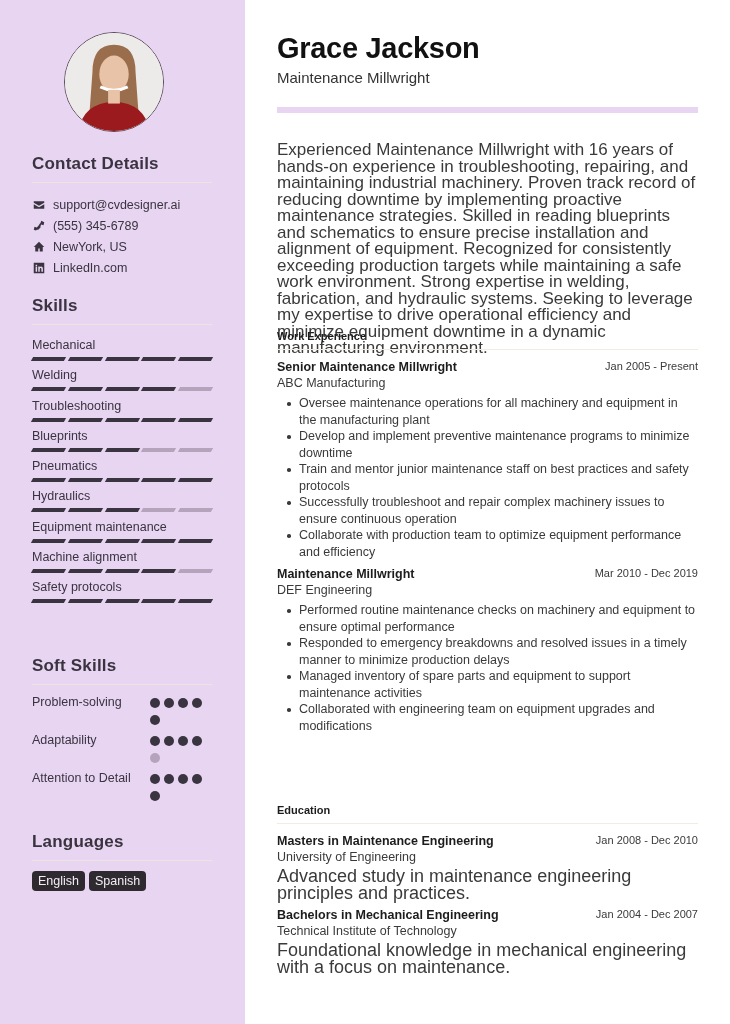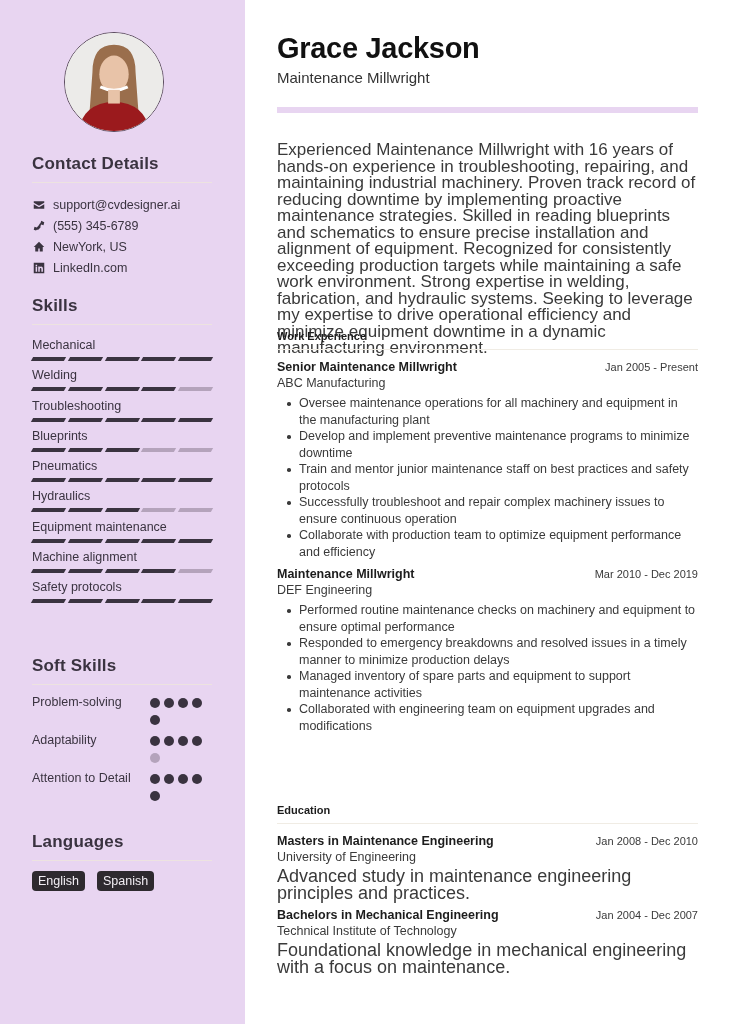--- a/index.html
+++ b/index.html
@@ -28,32 +28,32 @@
   .skill-bars { display: flex; gap: 4px; margin-top: 4px; }
   .bar { width: 33px; height: 4px; background: #3a3340; transform: skewX(-30deg); }
   .bar.off { background: #b4a3bb; }
 
   .soft-row { display: flex; font-size: 12.5px; color: #3a3340; }
   .soft-label { width: 118px; line-height: 17px; }
   .dots { width: 56px; display: flex; flex-wrap: wrap; gap: 0 4px; padding-top: 4px; align-content: flex-start; }
   .dot { width: 10px; height: 10px; border-radius: 50%; background: #3a3340; margin-bottom: 7px; }
   .dot.off { background: #b4a3bb; }
 
-  .lang-list { display: flex; gap: 12px; margin-top: 10px; }
+  .lang-list { display: flex; gap: 4px; margin-top: 10px; }
   .lang { background: #2e2a2f; color: #f2eef4; font-size: 12.5px; padding: 3px 6px; border-radius: 4px; }
 
   
   .name { position: absolute; top: 32px; font-size: 29px; font-weight: bold; color: #111; letter-spacing: -0.3px; }
   .jobtitle { position: absolute; top: 69px; font-size: 15px; color: #333; }
   .accent-bar { position: absolute; top: 107px; left: 0; width: 421px; height: 6px; background: #e8d5f1; }
   .summary { position: absolute; top: 142px; width: 421px; font-size: 17px; line-height: 16.5px; color: #3a3a3a; }
 
   .section-title { font-size: 11px; font-weight: bold; color: #1c1c1c; }
   .section-rule { height: 1px; background: #f0ece4; margin-top: 7px; }
-  .entry-head { display: flex; justify-content: space-between; align-items: center; }
+  .entry-head { display: flex; justify-content: space-between; align-items: flex-start; }
   .entry-title { font-size: 12.5px; font-weight: bold; color: #1c1c1c; }
   .entry-date { font-size: 11px; color: #3a3a3a; }
   .entry-org { font-size: 12.5px; color: #3a3a3a; margin-top: 2px; }
   .bullets { list-style: none; margin-top: 5px; }
   .bullets li { position: relative; padding-left: 22px; font-size: 12.5px; line-height: 16.5px; color: #3a3a3a; }
   .bullets li::before { content: ""; position: absolute; left: 10px; top: 7px; width: 3.5px; height: 3.5px; border-radius: 50%; background: #3a3a3a; }
   .edu-desc { font-size: 18px; line-height: 16.5px; color: #3a3a3a; margin-top: 4px; }
 </style>
 </head>
 <body>

